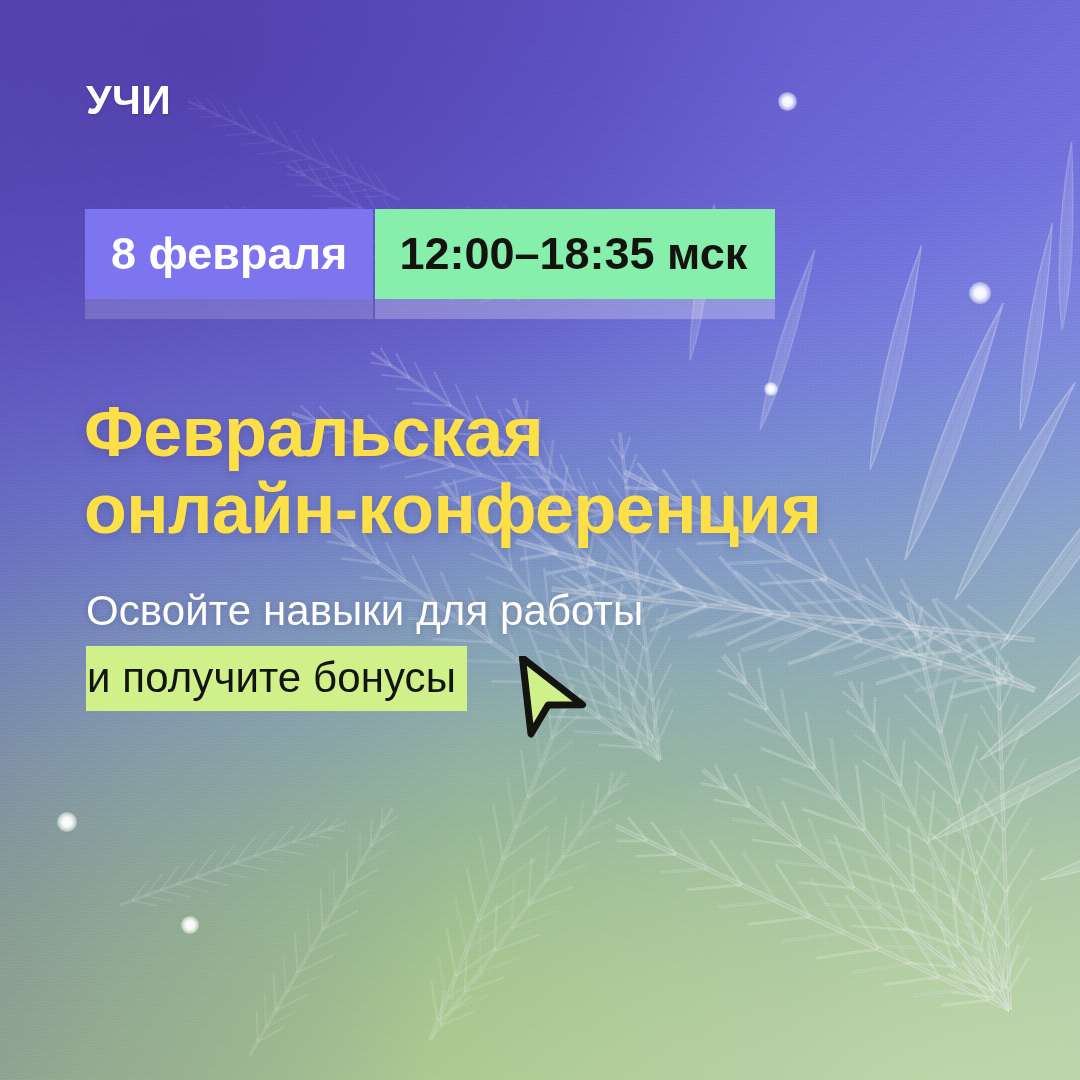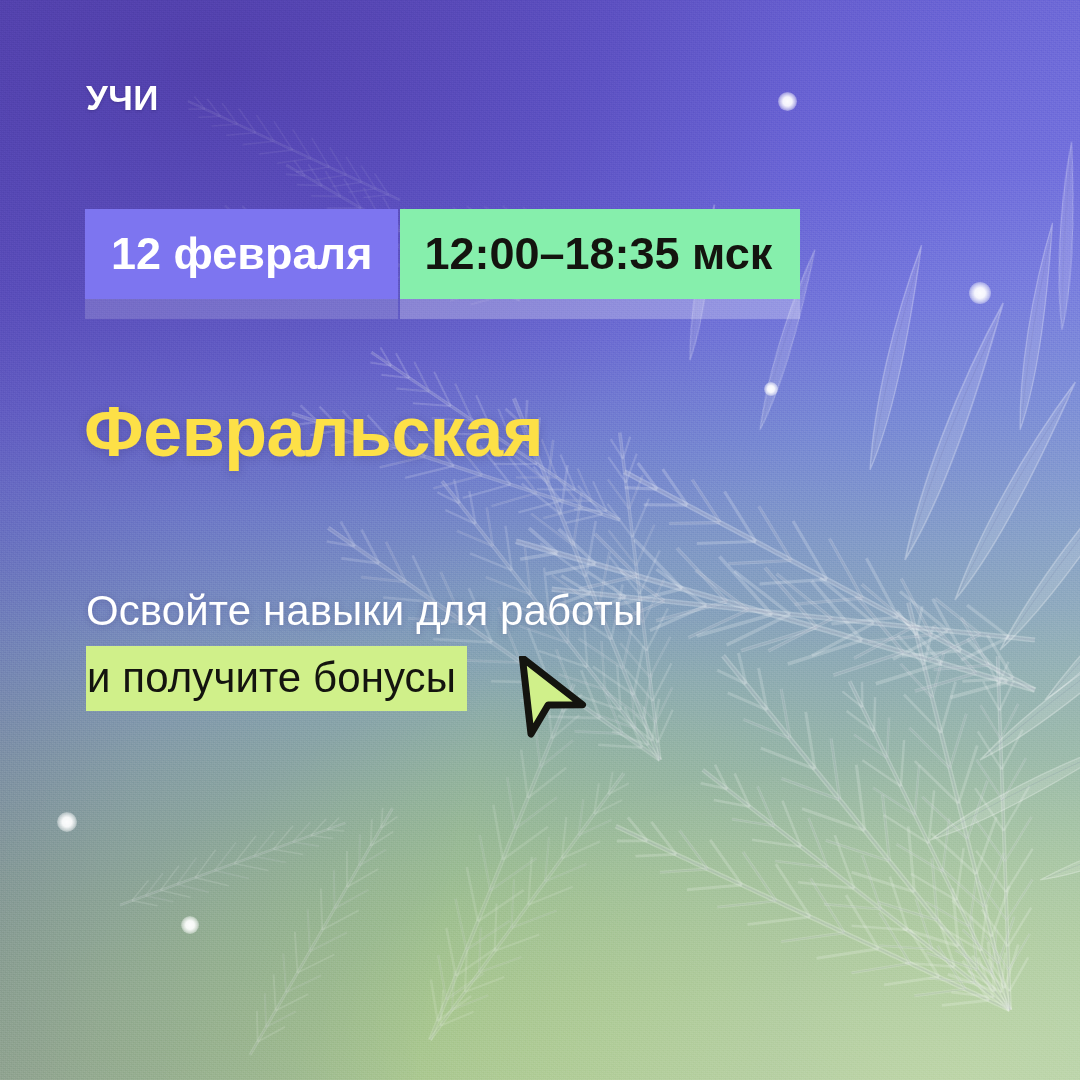--- a/index.html
+++ b/index.html
@@ -122,21 +122,21 @@
   .logo {
     position: absolute;
     left: 86px;
     top: 80px;
     display: flex;
     align-items: center;
     gap: 14px;
   }
   .logo-word {
     color: #ffffff;
-    font-size: 35px;
+    font-size: 41px;
     font-weight: bold;
     letter-spacing: 0.5px;
     line-height: 1;
     text-shadow: 0 1px 3px rgba(40,30,90,0.30);
   }
   .logo-pill {
     background: #ffffff;
     color: #5b52b5;
     font-size: 37px;
     font-weight: bold;
@@ -368,26 +368,27 @@
   <div class="bokeh" style="left:57px;  top:812px; width:20px; height:20px;"></div>
   <div class="bokeh" style="left:181px; top:916px; width:18px; height:18px;"></div>
 
   <div class="content">
 
     <div class="logo">
       <span class="logo-word">УЧИ</span>
     </div>
 
     <div class="badges">
-      <span class="badge badge-date">12 февраля</span>
+      <span class="badge badge-date">8 февраля</span>
       <span class="badge badge-time">12:00–18:35 мск</span>
     </div>
 
     <h1 class="headline">
       <span class="headline-line">Февральская</span>
+      <span class="headline-line">онлайн-конференция</span>
     </h1>
 
     <div class="sub">
       <span class="sub-line1">Освойте навыки для работы</span>
       <span class="sub-line2-wrap">
         <span class="sub-line2">и получите бонусы</span>
       </span>
     </div>
 
     <div class="cursor">

